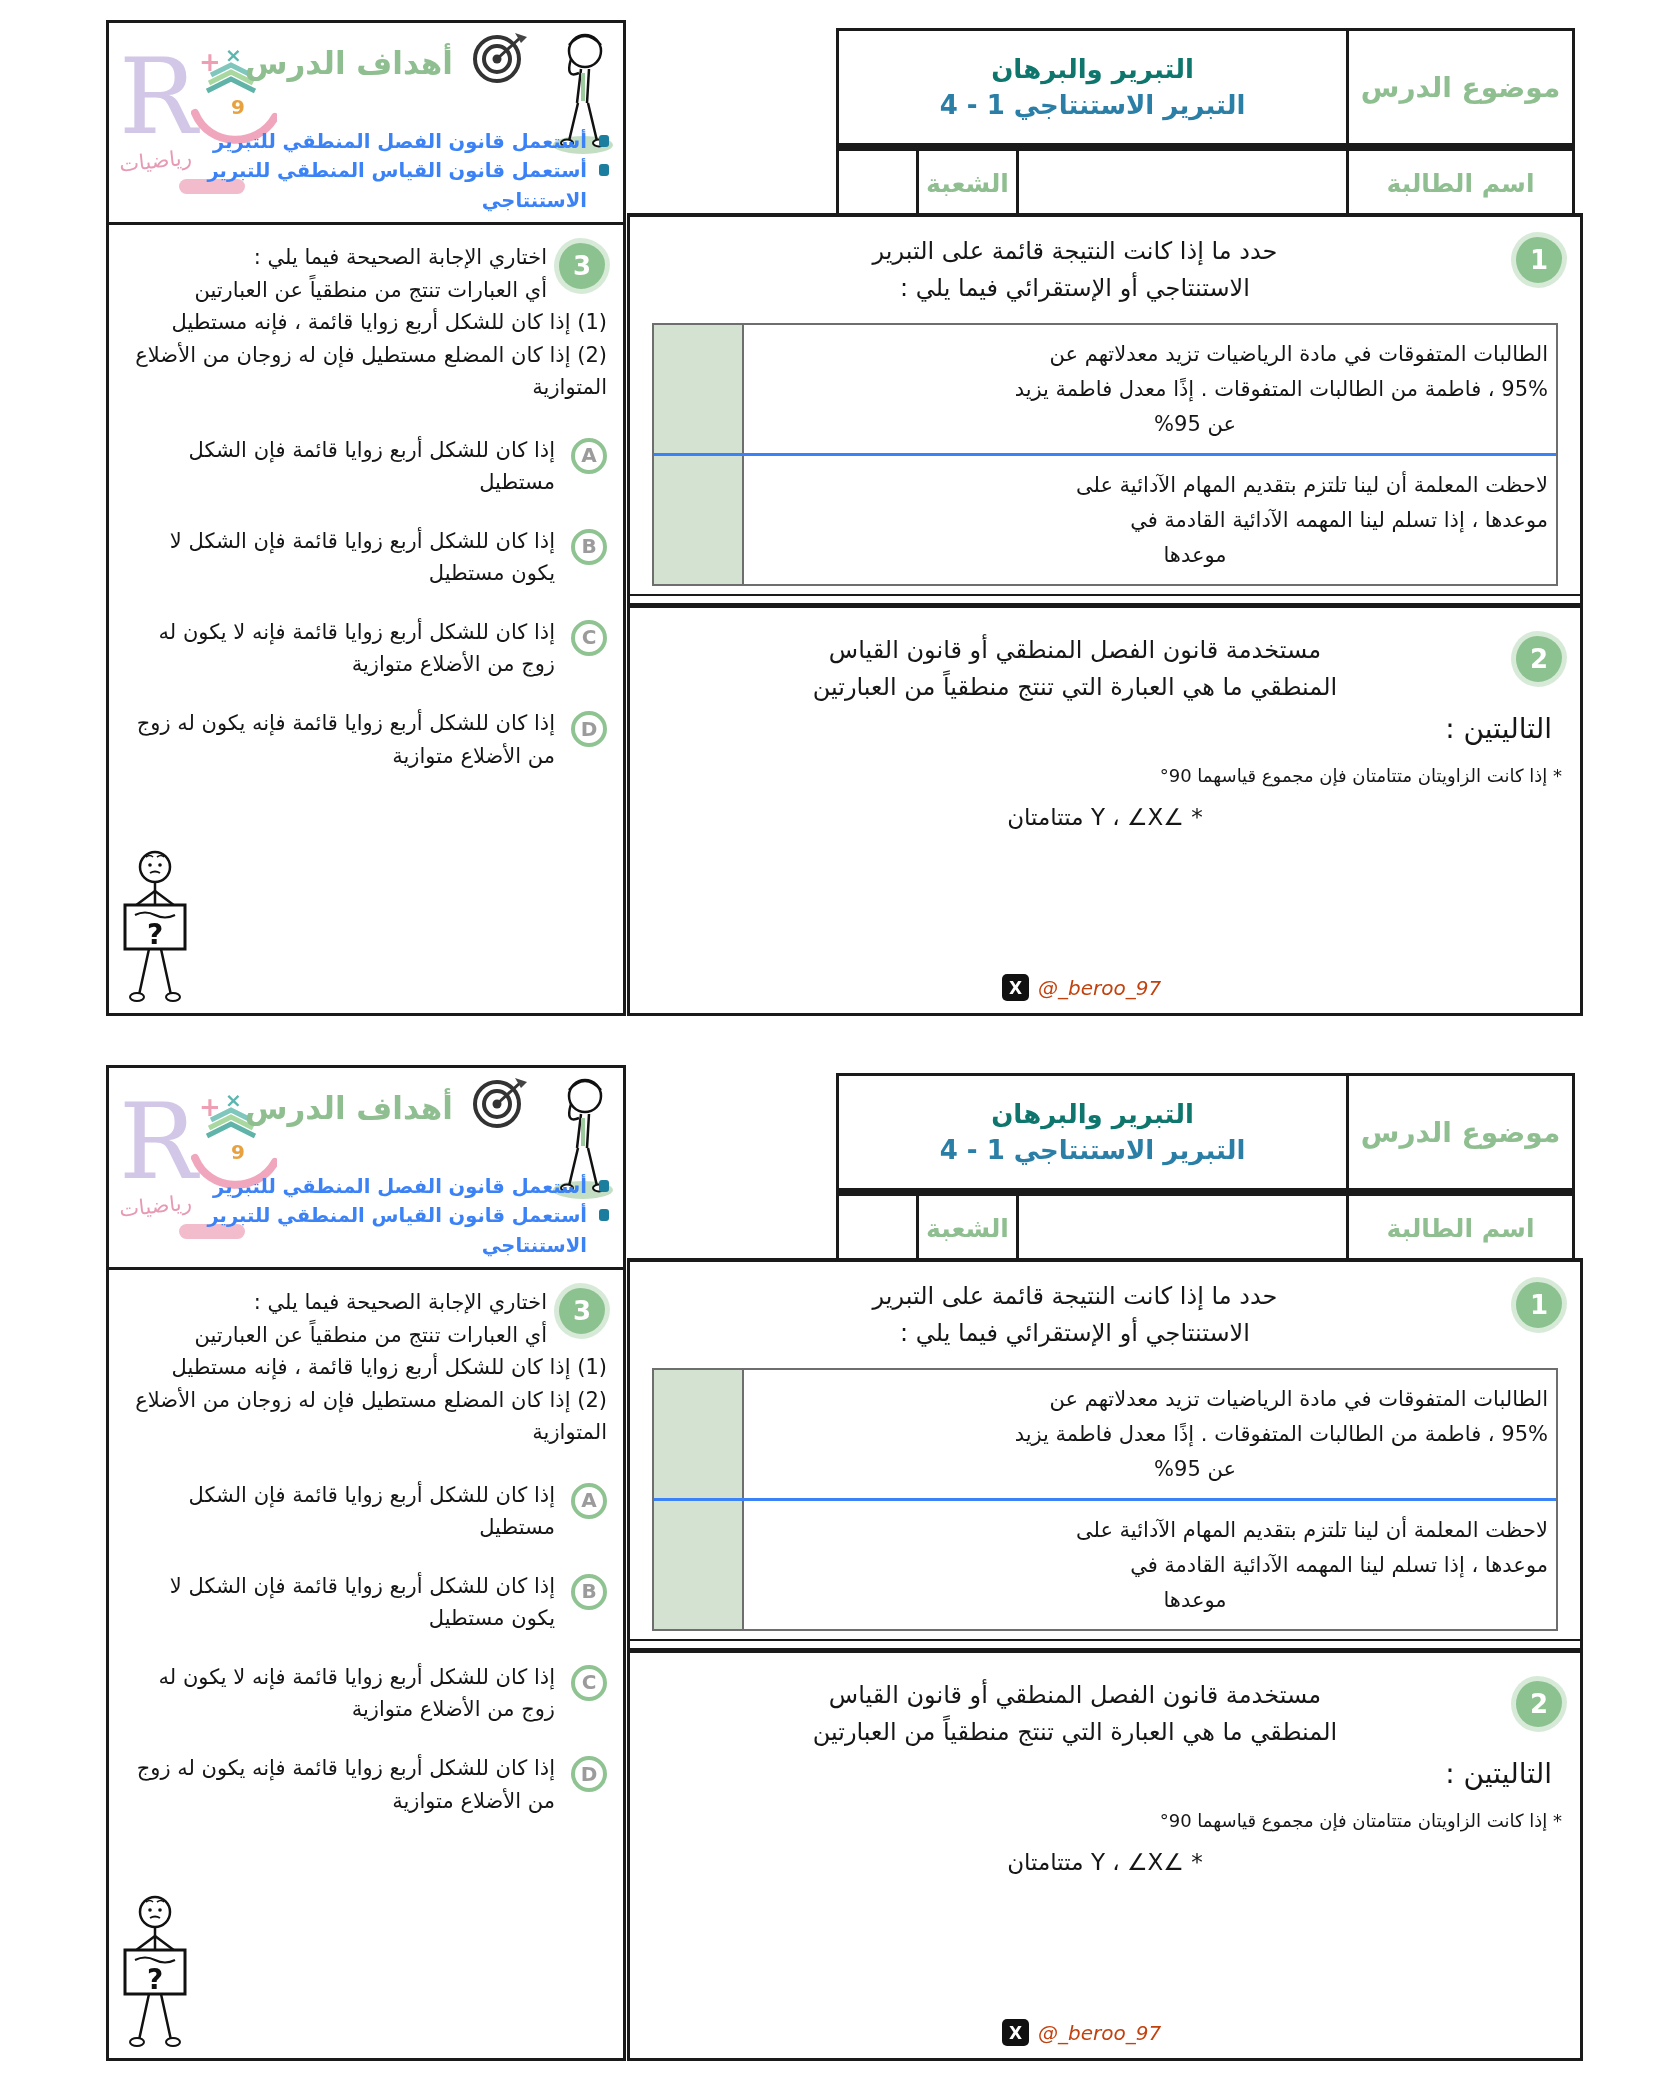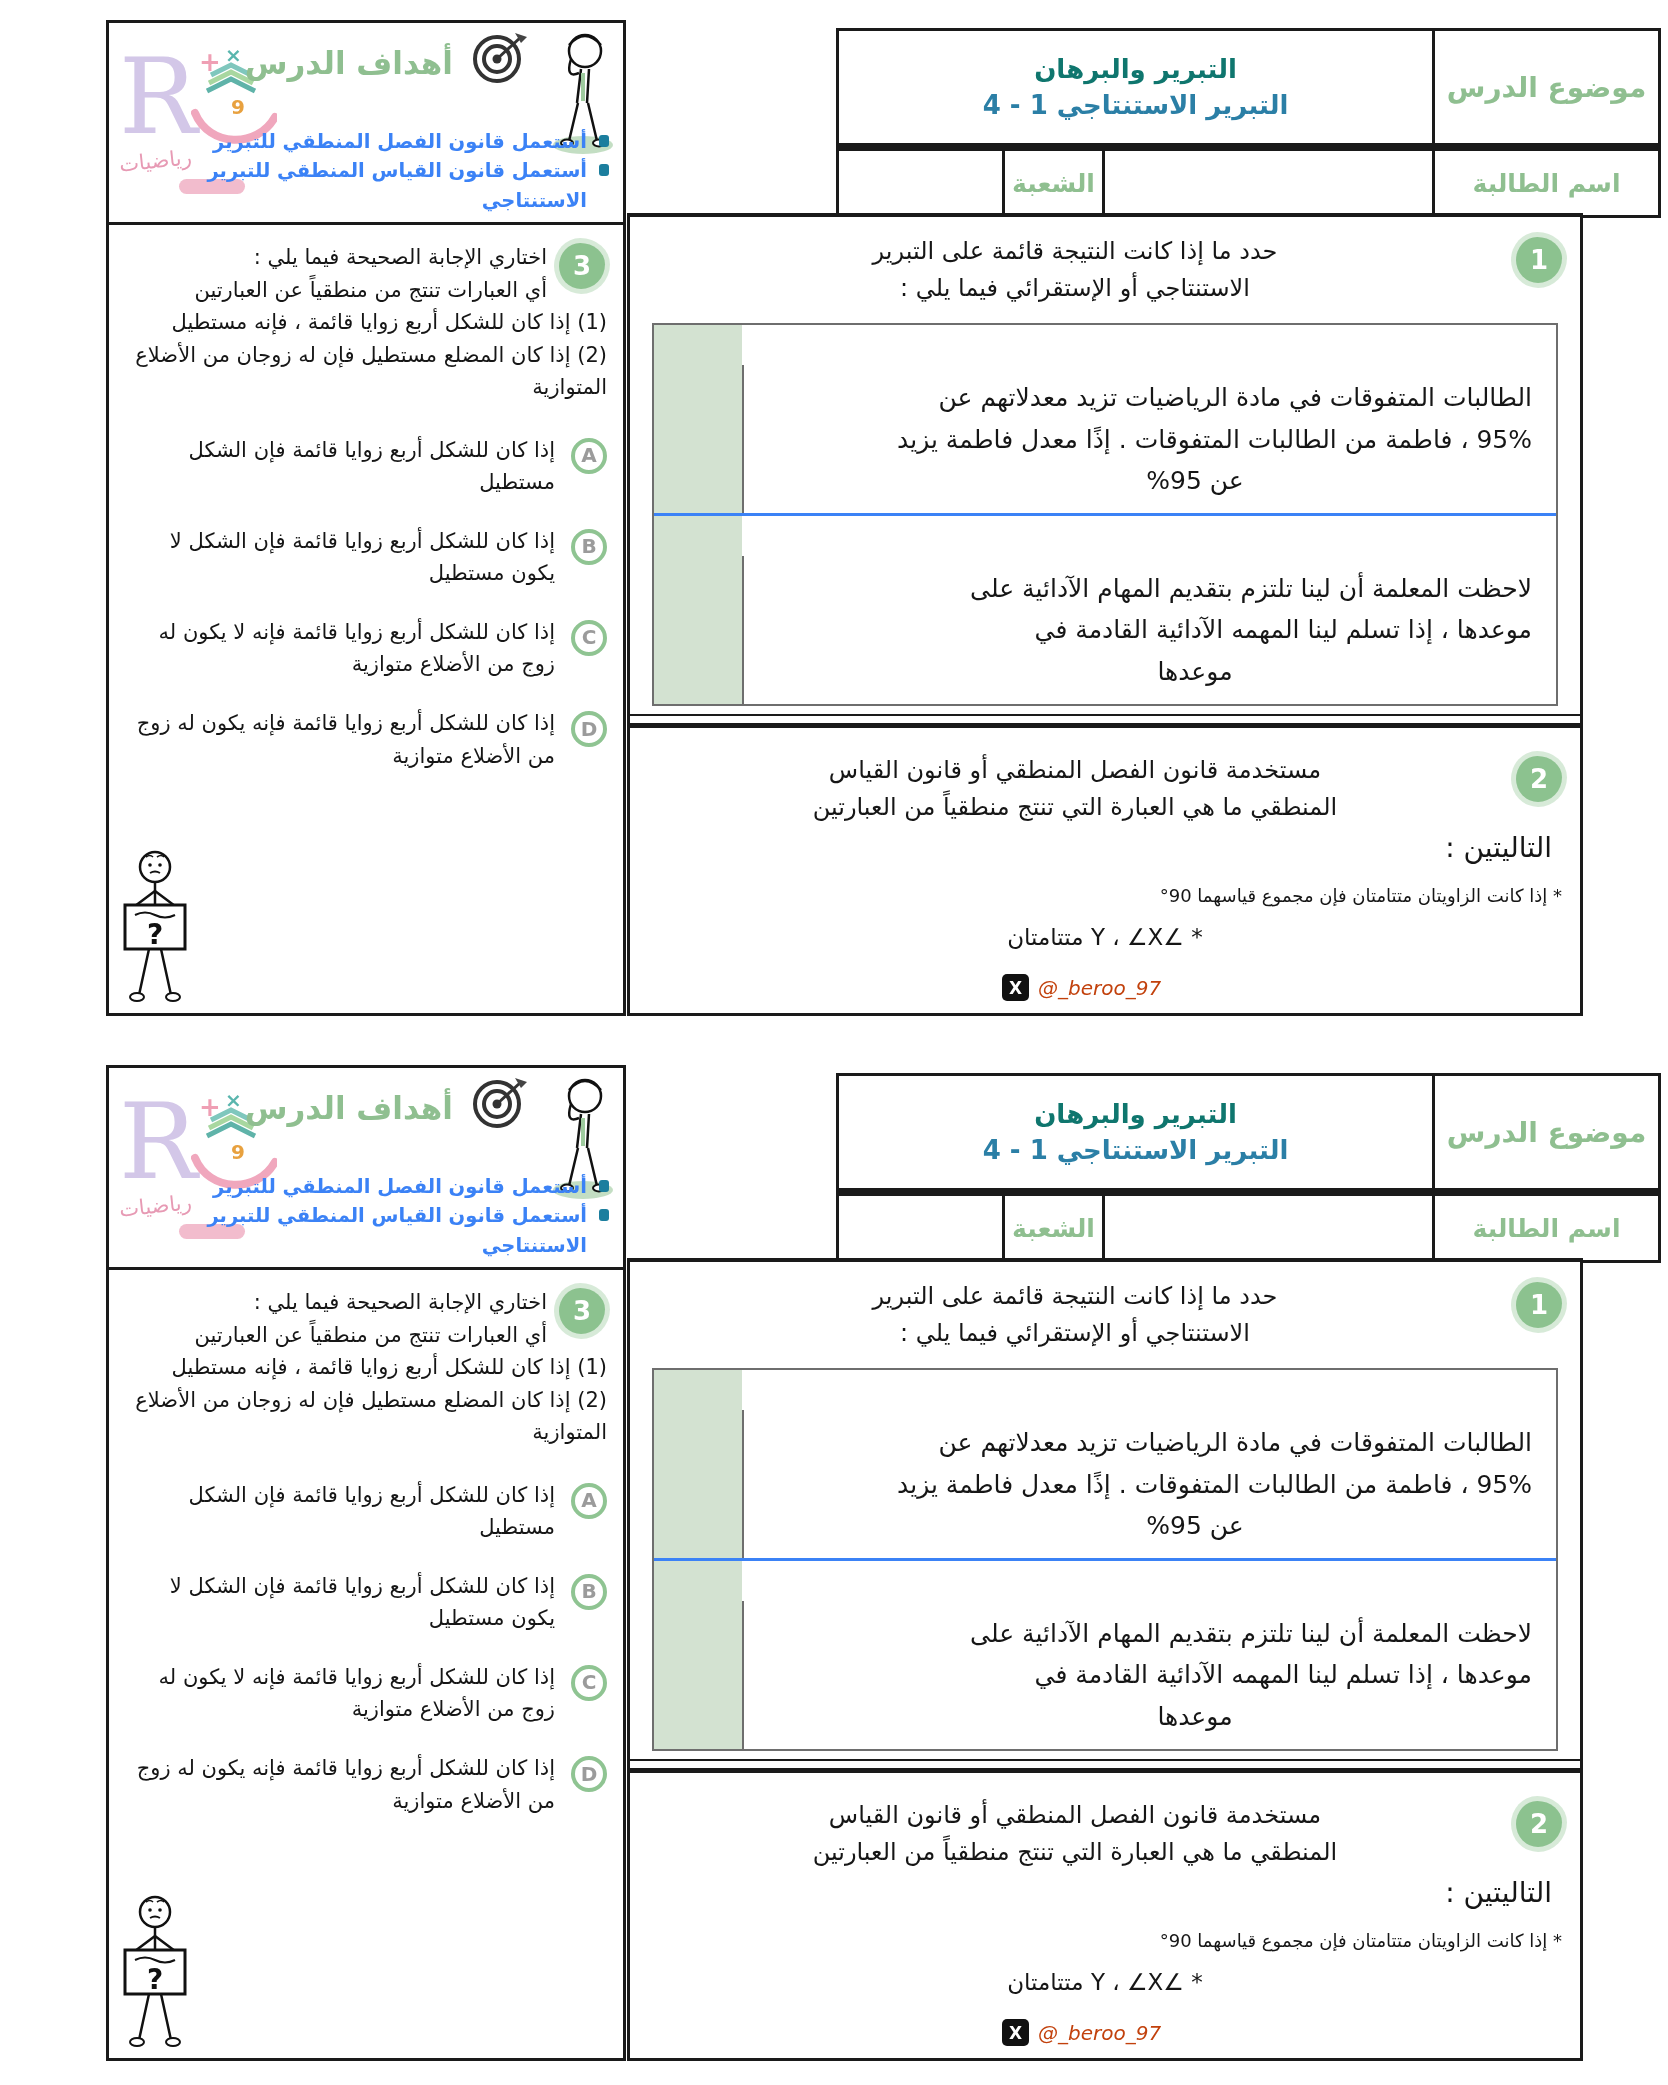--- a/index.html
+++ b/index.html
@@ -45,21 +45,21 @@
   .q3-intro .badge{float:right;margin:2px 2px 6px 12px;}
   .q3-options{margin-top:30px;clear:both;}
   .q3-option{display:flex;gap:16px;margin-bottom:26px;align-items:flex-start;}
   .opt-letter{flex:none;width:36px;height:36px;border:4px solid #8fc492;border-radius:50%;
     color:#9b9b9b;font-weight:bold;font-size:20px;display:flex;align-items:center;justify-content:center;
     background:#fff;margin-top:4px;box-sizing:border-box;}
   .opt-text{flex:1;}
   .confused-figure{position:absolute;left:6px;bottom:8px;}
 
   
-  .header-table{position:absolute;left:836px;top:20px;width:825px;direction:rtl;box-sizing:border-box;}
+  .header-table{position:absolute;left:836px;top:20px;width:739px;direction:rtl;box-sizing:border-box;}
   .ht-row1{display:grid;grid-template-columns:226px 1fr;height:118px;
     border:3px solid #1a1a1a;box-sizing:border-box;}
   .ht-subject{border-left:3px solid #1a1a1a;display:flex;align-items:center;justify-content:center;
     color:#8fbf90;font-size:28px;font-weight:bold;}
   .ht-title{display:flex;flex-direction:column;align-items:center;justify-content:center;gap:6px;}
   .ht-unit{color:#0f766e;font-size:26px;font-weight:bold;}
   .ht-lesson{color:#2b7fa6;font-size:26px;font-weight:bold;direction:ltr;}
   .ht-row2{display:grid;grid-template-columns:226px 330px 100px 77px;height:72px;
     border:3px solid #1a1a1a;border-top:5px solid #1a1a1a;box-sizing:border-box;}
   .ht-row2 > div{border-left:3px solid #1a1a1a;}
@@ -71,22 +71,22 @@
     border:3px solid #1a1a1a;border-top-width:4px;box-sizing:border-box;
     direction:rtl;display:flex;flex-direction:column;background:#fff;}
   .q-head{display:flex;gap:14px;align-items:flex-start;}
   .q-head .badge{flex:none;margin-top:4px;}
   .q-head-text{flex:1;text-align:center;font-size:24px;line-height:1.55;}
 
   .q1-section{padding:16px 18px 8px 18px;}
   .statements-table{margin:16px 4px 0 4px;border:2px solid #6e6e6e;}
   .st-row{display:grid;grid-template-columns:1fr 88px;}
   .st-row + .st-row{border-top:3px solid #3b82f6;}
-  .st-text{padding:12px 24px;font-size:25px;line-height:1.65;text-align:right;
-    border-left:2px solid #6e6e6e;margin-top:40px;}
+  .st-text{padding:12px 8px;font-size:21px;line-height:1.65;text-align:right;
+    border-left:2px solid #6e6e6e;}
   .st-line-last{text-align:center;padding-left:90px;}
   .st-answer{background:#d3e2d1;}
 
   .section-divider{border-top:2px solid #1a1a1a;border-bottom:5px solid #1a1a1a;height:7px;flex:none;}
 
   .q2-section{padding:24px 18px 12px 18px;position:relative;flex:1;}
   .q2-tail{font-size:28px;text-align:right;padding-right:10px;line-height:1.55;}
   .q2-bullet1{font-size:18px;text-align:right;margin-top:15px;}
   .q2-bullet2{font-size:23px;text-align:center;margin-top:18px;}
 

